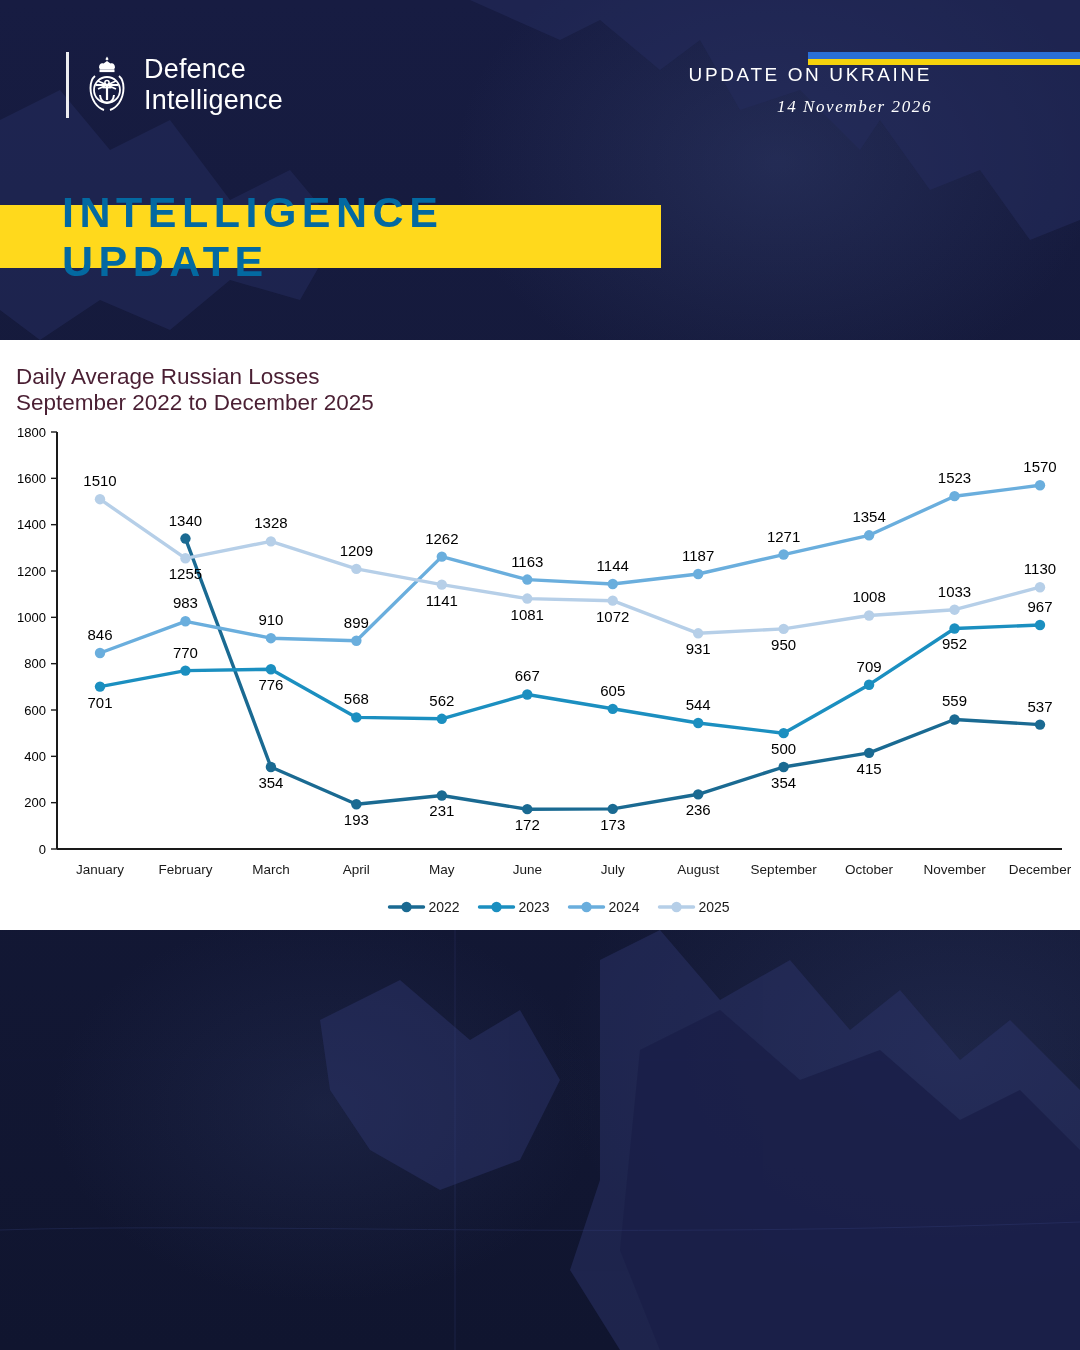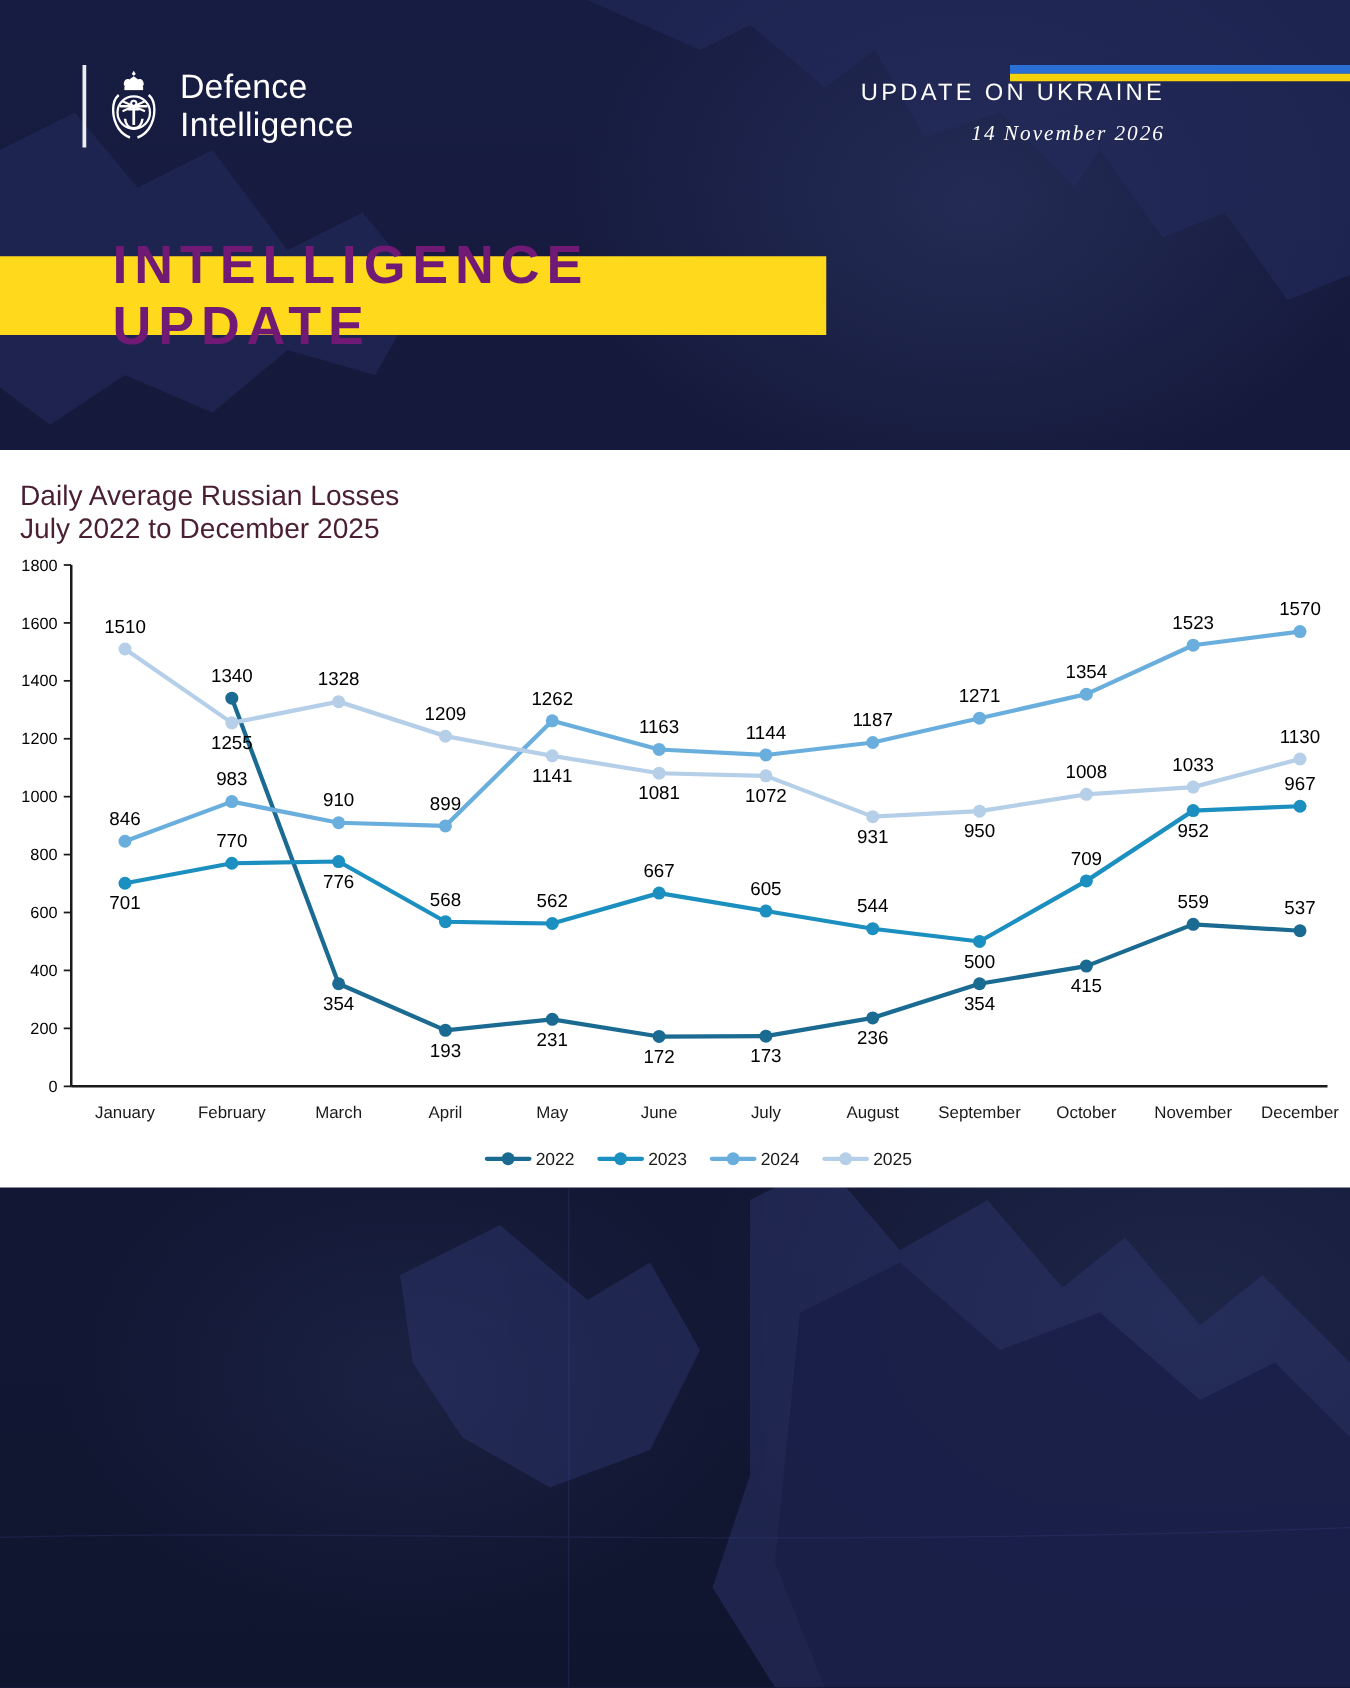--- a/index.html
+++ b/index.html
@@ -33,24 +33,24 @@
   .flagbar{position:absolute;left:808px;top:52px;width:272px;height:13px;}
   .flagbar .blue{height:7px;background:#2a6fd6;}
   .flagbar .yellow{height:6px;background:#f5d20c;}
 
   .hdr-right{position:absolute;right:32px;top:64px;text-align:right;color:#ffffff;}
   .hdr-kicker{font-size:19px;letter-spacing:2.6px;font-weight:400;}
   .hdr-date{font-size:17px;letter-spacing:1.6px;font-style:italic;margin-top:11px;font-family:"Liberation Serif",serif;}
 
   
   .banner{position:absolute;left:0;top:205px;width:661px;height:63px;background:#ffd91c;display:flex;align-items:center;}
-  .banner-text{margin-left:90px;font-size:43px;font-weight:700;letter-spacing:5.5px;color:#701a75;font-family:"Liberation Sans",sans-serif;}
+  .banner-text{margin-left:62px;font-size:43px;font-weight:700;letter-spacing:5.5px;color:#0369a1;font-family:"Liberation Sans",sans-serif;}
 
   
-  .panel{position:absolute;left:0;top:360px;width:1080px;height:590px;background:#ffffff;}
+  .panel{position:absolute;left:0;top:340px;width:1080px;height:590px;background:#ffffff;}
   .chart-title{position:absolute;left:16px;top:24px;color:#4a1f33;font-size:22.5px;line-height:26px;font-weight:400;}
 
   .plot{position:absolute;left:0;top:0;width:1080px;height:590px;}
   .plot svg{display:block;}
   .tick-label{font-size:13px;fill:#000000;font-family:"Liberation Sans",sans-serif;}
   .xcat-label{font-size:13.5px;fill:#1a1a1a;font-family:"Liberation Sans",sans-serif;text-anchor:middle;}
   .dlabel{font-size:15px;fill:#000000;font-family:"Liberation Sans",sans-serif;text-anchor:middle;}
   .legend-label{font-size:14px;fill:#1a1a1a;font-family:"Liberation Sans",sans-serif;}
 </style>
 </head>
@@ -128,21 +128,21 @@
   </div>
 
   <div class="banner">
     <div class="banner-text">INTELLIGENCE UPDATE</div>
   </div>
 
   <div class="panel">
 
     <div class="chart-title">
       <div>Daily Average Russian Losses</div>
-      <div>July 2022 to December 2025</div>
+      <div>September 2022 to December 2025</div>
     </div>
 
     <div class="plot">
       <svg id="chart-svg" width="1080" height="590" viewBox="0 0 1080 590" aria-hidden="false">
         <g id="g-axis">
             <line x1="57" y1="92" x2="57" y2="509" stroke="#1a1a1a" stroke-width="2"></line>
             <line x1="57" y1="509" x2="1062" y2="509" stroke="#1a1a1a" stroke-width="2"></line>
           </g>
         <g id="g-yticks">
             <line x1="51" y1="509" x2="57" y2="509" stroke="#1a1a1a" stroke-width="1.4"></line>

